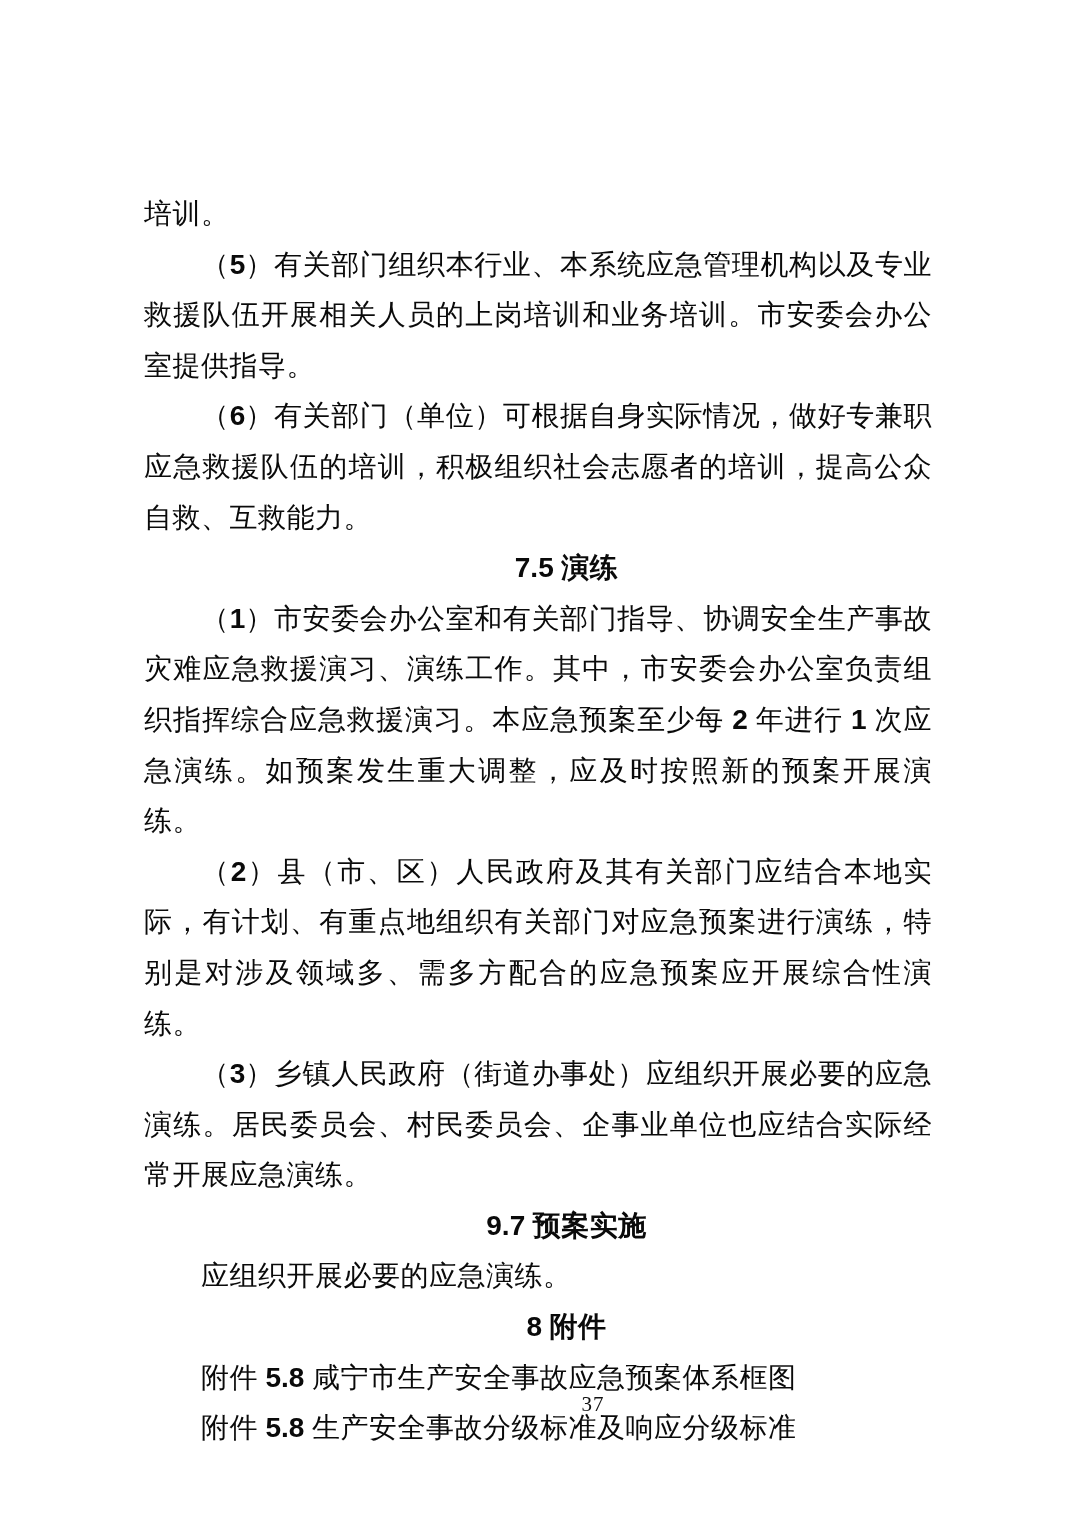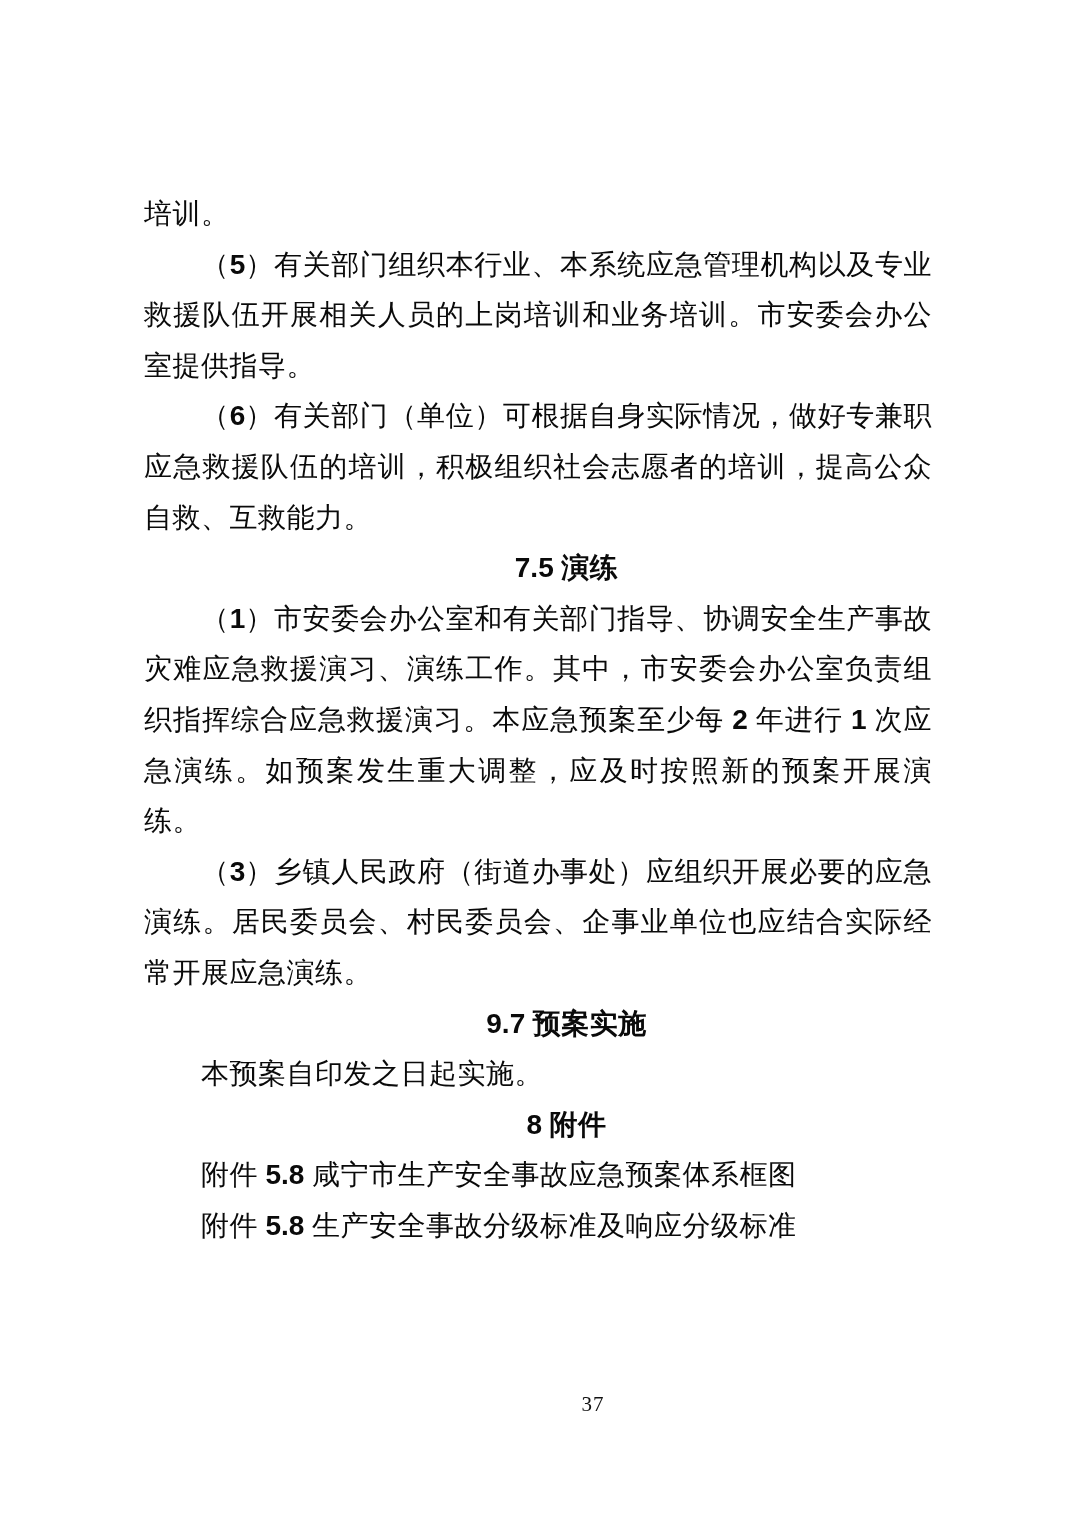--- a/index.html
+++ b/index.html
@@ -68,26 +68,27 @@
     <p class="flush">培训。</p>
 
     <p>（<span class="num">5</span>）有关部门组织本行业、本系统应急管理机构以及专业救援队伍开展相关人员的上岗培训和业务培训。市安委会办公室提供指导。</p>
 
     <p>（<span class="num">6</span>）有关部门（单位）可根据自身实际情况，做好专兼职应急救援队伍的培训，积极组织社会志愿者的培训，提高公众自救、互救能力。</p>
 
     <h2 class="heading"><span class="num">7.5</span> 演练</h2>
 
     <p>（<span class="num">1</span>）市安委会办公室和有关部门指导、协调安全生产事故灾难应急救援演习、演练工作。其中，市安委会办公室负责组织指挥综合应急救援演习。本应急预案至少每 <span class="num">2</span> 年进行 <span class="num">1</span> 次应急演练。如预案发生重大调整，应及时按照新的预案开展演练。</p>
 
+    <p>（<span class="num">2</span>）县（市、区）人民政府及其有关部门应结合本地实际，有计划、有重点地组织有关部门对应急预案进行演练，特别是对涉及领域多、需多方配合的应急预案应开展综合性演练。</p>
 
     <p>（<span class="num">3</span>）乡镇人民政府（街道办事处）应组织开展必要的应急演练。居民委员会、村民委员会、企事业单位也应结合实际经常开展应急演练。</p>
 
     <h2 class="heading"><span class="num">9.7</span> 预案实施</h2>
 
-    <p>本预案自印发之日起实施。</p>
+    <p>应组织开展必要的应急演练。</p>
 
     <h2 class="heading"><span class="num">8</span> 附件</h2>
 
     <p>附件 <span class="num">5.8</span> 咸宁市生产安全事故应急预案体系框图</p>
 
     <p>附件 <span class="num">5.8</span> 生产安全事故分级标准及响应分级标准</p>
 
   </div>
 
   <div class="footer">37</div>

